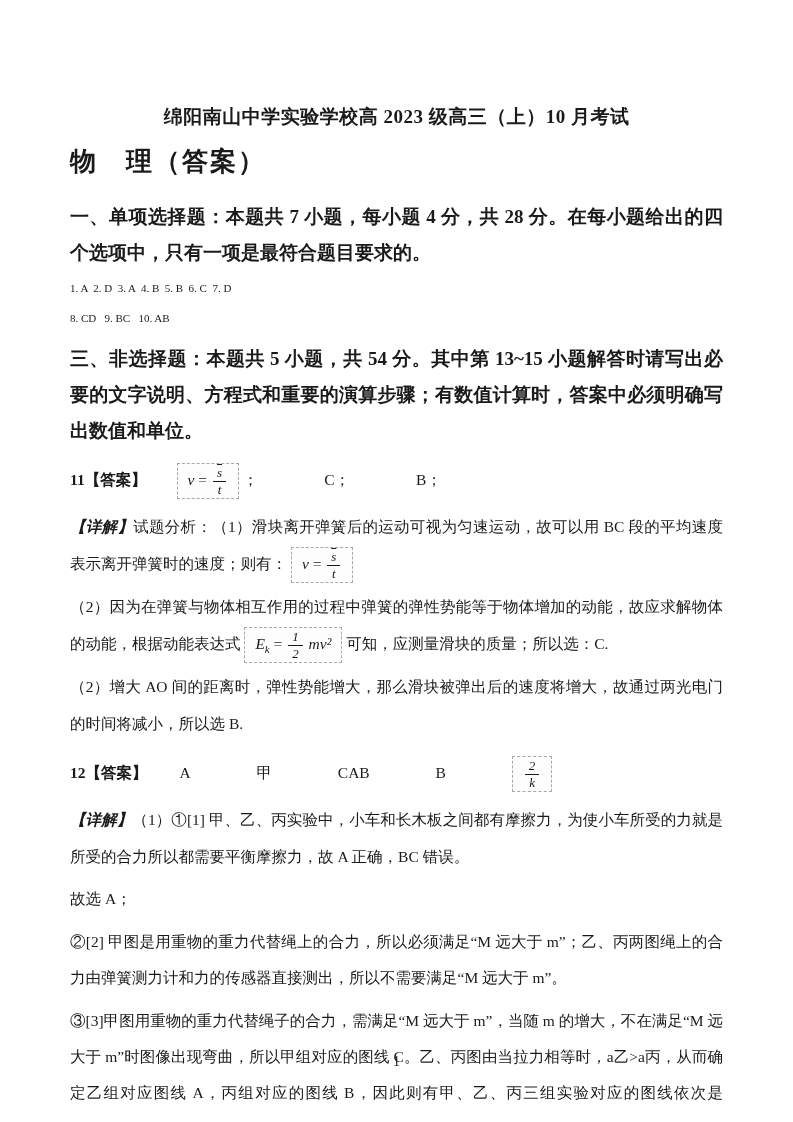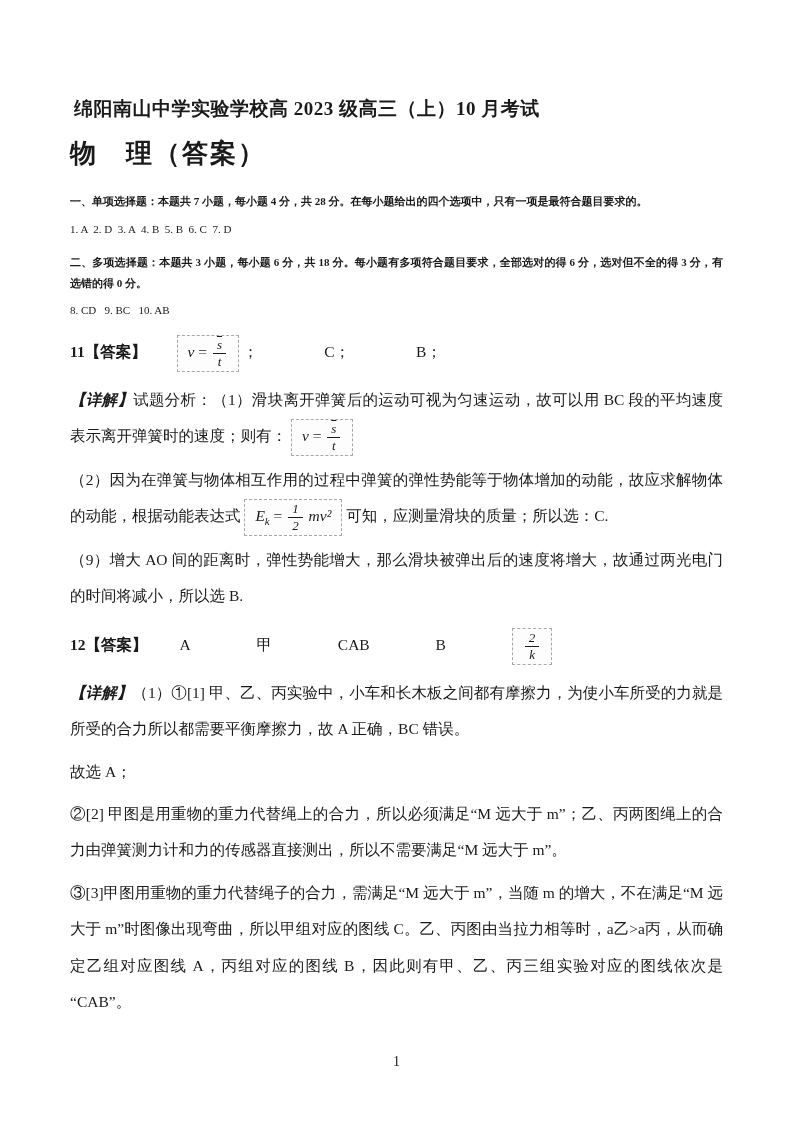--- a/index.html
+++ b/index.html
@@ -15,35 +15,35 @@
   }
   .page {
     position: relative;
     width: 793px;
     height: 1122px;
     box-sizing: border-box;
     padding: 92px 70px 0 70px;
     background: #ffffff;
   }
   .title1 {
-    margin: 4px;
-    text-align: left;
+    margin: 12px;
+    text-align: center;
     font-size: 19px;
     font-weight: bold;
     letter-spacing: 0.5px;
   }
   .title2 {
     margin: 14px 0 20px 0;
     font-size: 26px;
     font-weight: bold;
     letter-spacing: 2px;
   }
   .heading {
     margin: 12px 0 4px 0;
-    font-size: 11px;
+    font-size: 19px;
     font-weight: bold;
     line-height: 1.9;
     text-align: justify;
   }
   .answers {
     margin: 8px 0 10px 0;
     font-size: 11px;
     line-height: 1.8;
     white-space: pre-wrap;
   }
@@ -117,23 +117,23 @@
 <body>
 
 <div class="page">
 
   <h1 class="title1">绵阳南山中学实验学校高 2023 级高三（上）10 月考试</h1>
   <h2 class="title2">物　理（答案）</h2>
 
   <p class="heading">一、单项选择题：本题共 7 小题，每小题 4 分，共 28 分。在每小题给出的四个选项中，只有一项是最符合题目要求的。</p>
   <p class="answers">1. A  2. D  3. A  4. B  5. B  6. C  7. D</p>
 
-  <p class="heading">二、多项选择题：本题共 3 小题，每小题 6 分，共 18 分。每小题有多项符合题目要求，全部选对的得 6 分，选对但不全的得 3 分，有选错的得 0 分。</p>
   <p class="answers">8. CD   9. BC   10. AB</p>
 
+  <p class="heading">三、非选择题：本题共 5 小题，共 54 分。其中第 13~15 小题解答时请写出必要的文字说明、方程式和重要的演算步骤；有数值计算时，答案中必须明确写出数值和单位。</p>
 
   <p class="ans-line">
     <span class="label">11【答案】</span>
     <span class="formula-box">
       <span class="var">v</span>
       <span>=</span>
       <span class="frac">
         <span class="num overbar">s</span>
         <span class="den">t</span>
       </span>
@@ -162,21 +162,21 @@
       <span>=</span>
       <span class="frac">
         <span class="num">1</span>
         <span class="den">2</span>
       </span>
       <span class="var">mv²</span>
     </span>
     <span>可知，应测量滑块的质量；所以选：C.</span>
   </p>
 
-  <p class="body-para">（9）增大 AO 间的距离时，弹性势能增大，那么滑块被弹出后的速度将增大，故通过两光电门的时间将减小，所以选 B.</p>
+  <p class="body-para">（2）增大 AO 间的距离时，弹性势能增大，那么滑块被弹出后的速度将增大，故通过两光电门的时间将减小，所以选 B.</p>
 
   <p class="ans-line">
     <span class="label gap-md">12【答案】</span>
     <span class="gap-lg">A</span>
     <span class="gap-lg">甲</span>
     <span class="gap-lg">CAB</span>
     <span class="gap-lg">B</span>
     <span class="formula-box">
       <span class="frac">
         <span class="num">2</span>

